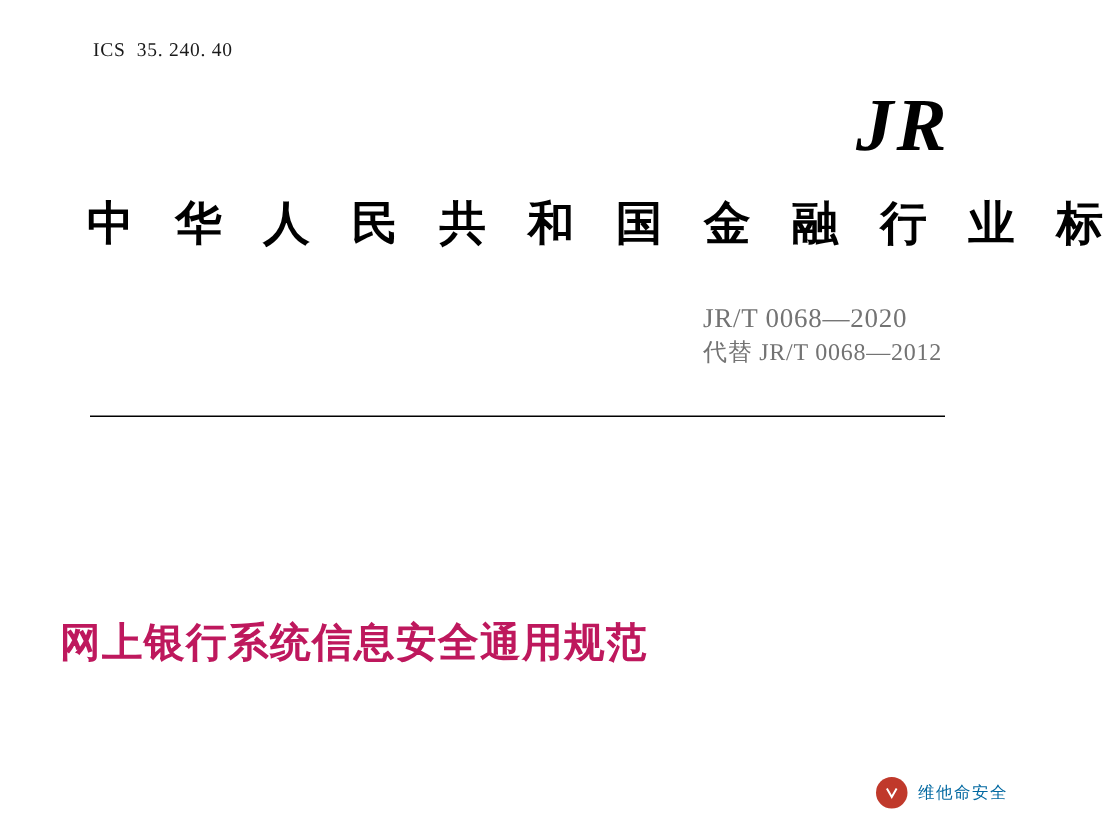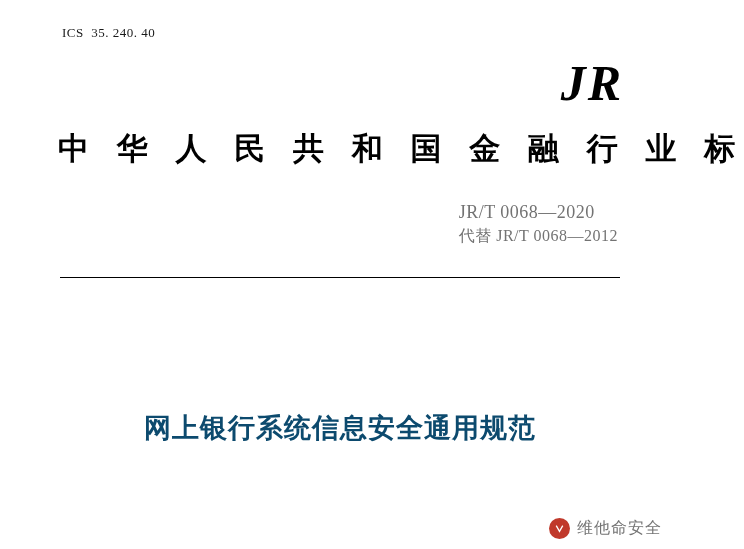--- a/index.html
+++ b/index.html
@@ -12,20 +12,21 @@
     height: 549px;
     overflow: hidden;
     font-family: "Liberation Serif", serif;
     color: #111111;
   }
   .page {
     position: relative;
     width: 680px;
     height: 549px;
     background: #ffffff;
+    padding-left: 10px;
   }
 
   
   .ics-block {
     position: absolute;
     left: 62px;
     top: 22px;
     font-family: "Liberation Serif", serif;
     font-size: 13px;
     line-height: 21px;
@@ -93,26 +94,26 @@
     height: 0;
     border-top: 1px solid #000000;
   }
 
   
   .doc-title-cn {
     position: absolute;
     left: 40px;
     right: 40px;
     top: 410px;
-    text-align: center;
+    text-align: left;
     font-family: "Liberation Serif", serif;
     font-weight: bold;
     font-size: 27px;
     letter-spacing: 1px;
-    color: #0c4a6e;
+    color: #be185d;
   }
 
   
   .doc-title-en {
     position: absolute;
     left: 40px;
     right: 40px;
     top: 481px;
     text-align: center;
     font-family: "Liberation Serif", serif;
@@ -135,23 +136,23 @@
     height: 21px;
     border-radius: 50%;
     background: #c0392b;
     display: flex;
     align-items: center;
     justify-content: center;
   }
   .wm-logo svg { display: block; }
   .wm-text {
     font-family: Liberation Sans, sans-serif;
-    font-size: 16px;
+    font-size: 11px;
     letter-spacing: 1px;
-    color: #737373;
+    color: #0369a1;
   }
 </style>
 </head>
 <body>
 
 <div class="page">
 
   <div class="ics-block">
     <div class="ics-line">ICS  35. 240. 40</div>
   </div>

